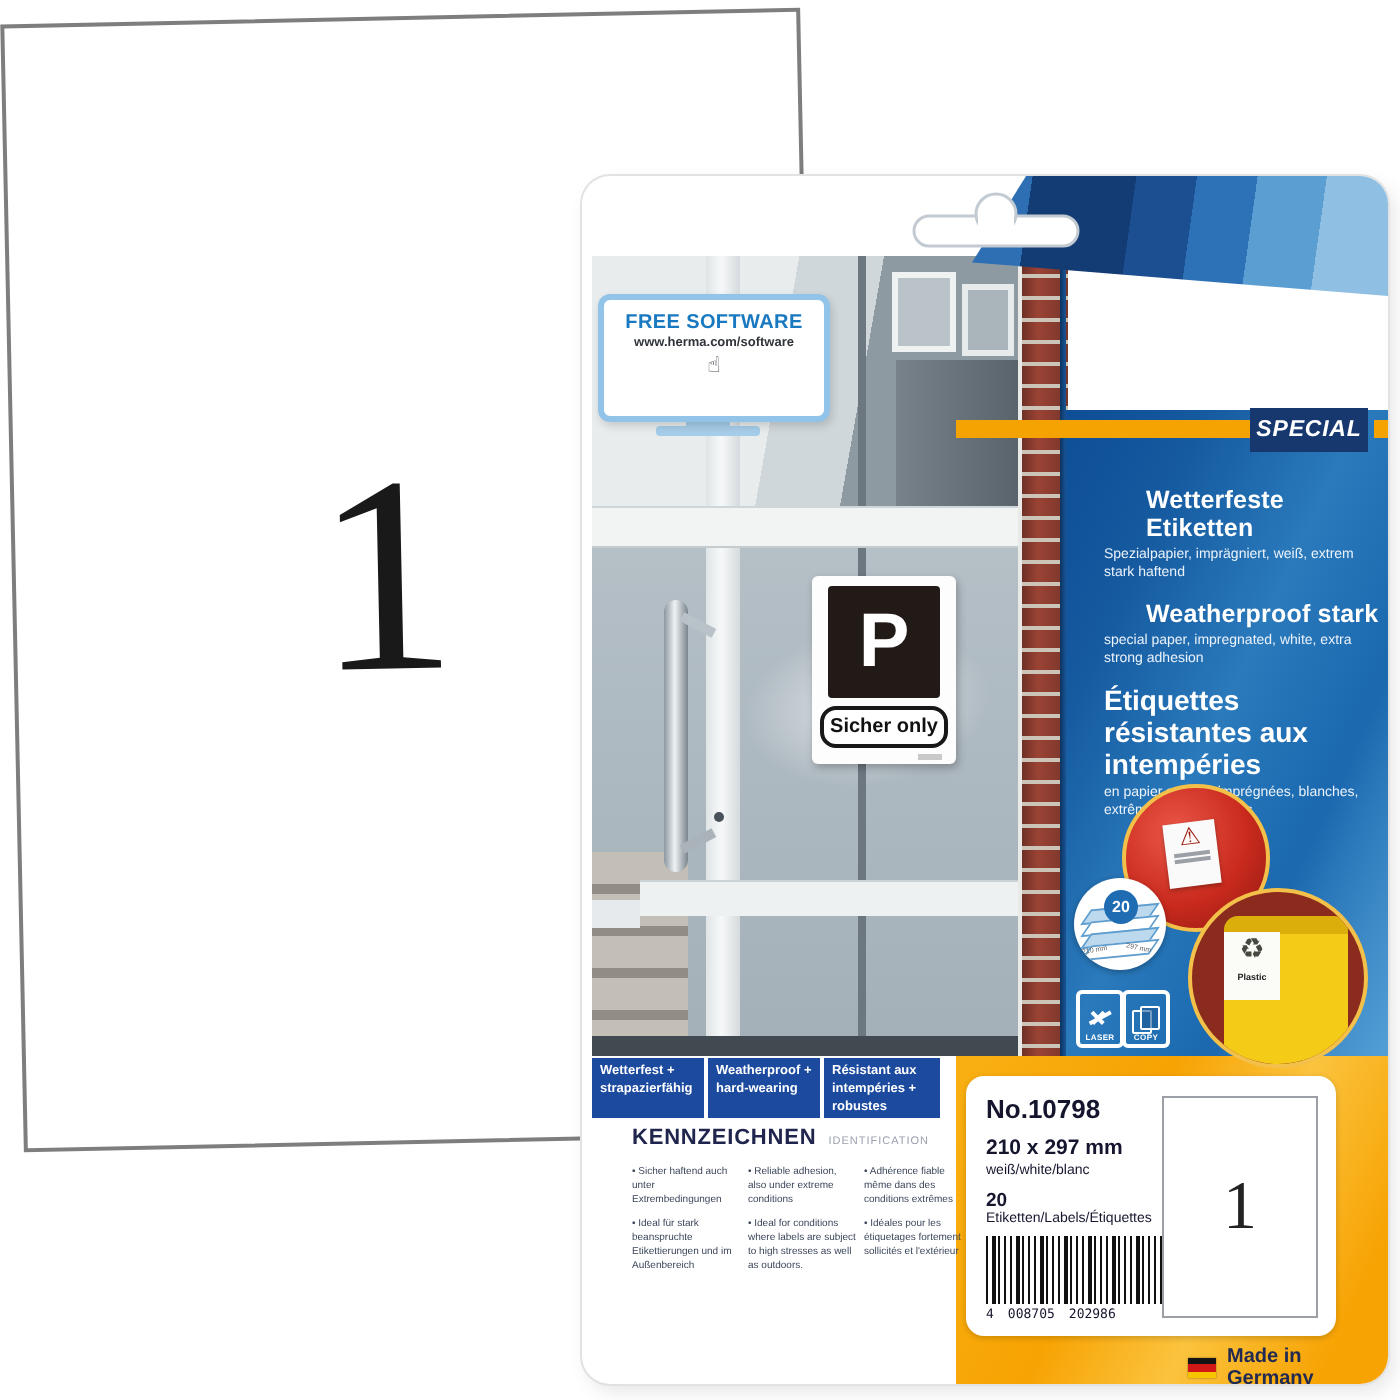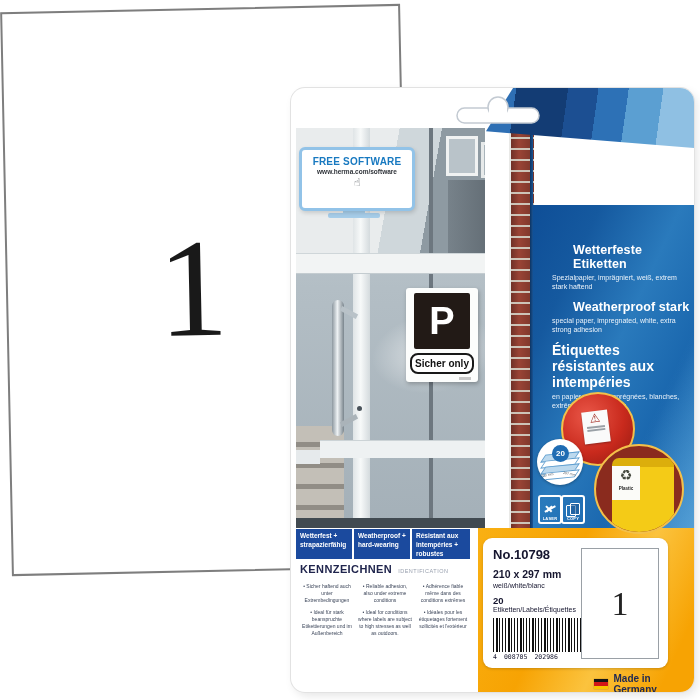--- a/index.html
+++ b/index.html
@@ -17,21 +17,21 @@
   .card{left:291px;top:88px;width:403px;height:604px;background:#fff;border-radius:14px;
         box-shadow:0 0 0 1px #e2e2e2,3px 4px 10px rgba(0,0,0,.10);z-index:2;overflow:hidden;}
 
   
   .top-band{left:195px;top:0;width:208px;height:60px;z-index:6;
     background:linear-gradient(98deg,#2e6fb4 0 14%,#133c74 14% 38%,#1c4f92 38% 52%,#2d71b6 52% 66%,#5b9fd2 66% 82%,#8fc0e3 82% 100%);
     clip-path:polygon(13% 0,100% 0,100% 100%,0 72%);}
   .hang-hole{left:163px;top:4px;width:88px;height:38px;z-index:7;}
 
   
-  .photo{left:5px;top:40px;width:189px;height:400px;overflow:hidden;z-index:1;
+  .photo{left:5px;top:40px;width:213px;height:400px;overflow:hidden;z-index:1;
     background:linear-gradient(180deg,#c6cfd4 0%,#b3bec5 40%,#a4b0b8 100%);}
   .bldg{left:0;top:0;width:213px;height:128px;
     background:linear-gradient(100deg,#e9eced 0 44%,#cfd7db 44% 62%,#8e9aa2 62% 100%);}
   .bldg-win1{left:150px;top:8px;width:26px;height:34px;background:#b9c3c9;border:3px solid #f0f2f2;}
   .bldg-win2{left:185px;top:14px;width:20px;height:30px;background:#aab5bb;border:3px solid #e7eaea;}
   .entry-dark{left:152px;top:52px;width:61px;height:74px;background:linear-gradient(90deg,#77828a,#59636b);}
   .car-streak{left:75px;top:185px;width:125px;height:80px;transform:rotate(-9deg);
     background:radial-gradient(ellipse at 50% 50%,rgba(255,255,255,.6),rgba(255,255,255,0) 70%);}
   .steps{left:0;top:298px;width:48px;height:96px;
     background:repeating-linear-gradient(180deg,#c3bfb7 0 16px,#918d86 16px 21px);}
@@ -145,21 +145,21 @@
     background:linear-gradient(115deg,#f9b013 0%,#f7a303 38%,#fbc33e 62%,#f7a303 88%);}
 
   
   .fbox{top:441px;height:30px;background:#1b4a9e;color:#fff;z-index:2;
     font-size:6.5px;font-weight:700;line-height:1.35;padding:3px 4px;box-sizing:border-box;}
   .fb1{left:5px;width:56px;}
   .fb2{left:63px;width:56px;}
   .fb3{left:121px;width:58px;}
 
   
-  .ident{left:5px;top:475px;width:178px;z-index:2;text-align:center;}
+  .ident{left:21px;top:475px;width:178px;z-index:2;}
   .ident-head{display:flex;align-items:baseline;gap:6px;margin-left:4px;}
   .ident-head .h{font-size:11px;font-weight:800;color:#20254d;letter-spacing:.4px;}
   .ident-head .sh{font-size:5.5px;color:#979fad;letter-spacing:.5px;}
   .cols{display:flex;gap:4px;margin-top:8px;margin-left:4px;}
   .col{width:54px;}
   .col p{margin:0 0 5px 0;font-size:5px;line-height:1.4;color:#3c465a;}
   .col p::before{content:"• ";}
 
   
   .info{left:192px;top:450px;width:185px;height:130px;background:#fff;border-radius:9px;z-index:5;
@@ -234,20 +234,27 @@
       <div class="pbox">P</div>
       <div class="staffbox">Sicher only</div>
       <div class="herma-mini"></div>
     </div>
   </div>
 
   <div class="abs bricks"></div>
   <div class="abs fold"></div>
 
 
+  <div class="abs special">
+    <div class="sp-stripe"></div>
+    <div class="sp-navy">
+      <span>SPECIAL</span>
+    </div>
+    <div class="sp-cap"></div>
+  </div>
 
   <div class="abs main-panel">
     <div class="titles">
       <div class="t">Wetterfeste Etiketten</div>
       <div class="s">Spezialpapier, imprägniert, weiß, extrem stark haftend</div>
       <div class="t">Weatherproof stark</div>
       <div class="s">special paper, impregnated, white, extra strong adhesion</div>
       <div class="t3">Étiquettes résistantes aux intempéries</div>
       <div class="s">en papier spécial, imprégnées, blanches, extrêmement adhésives</div>
     </div>

